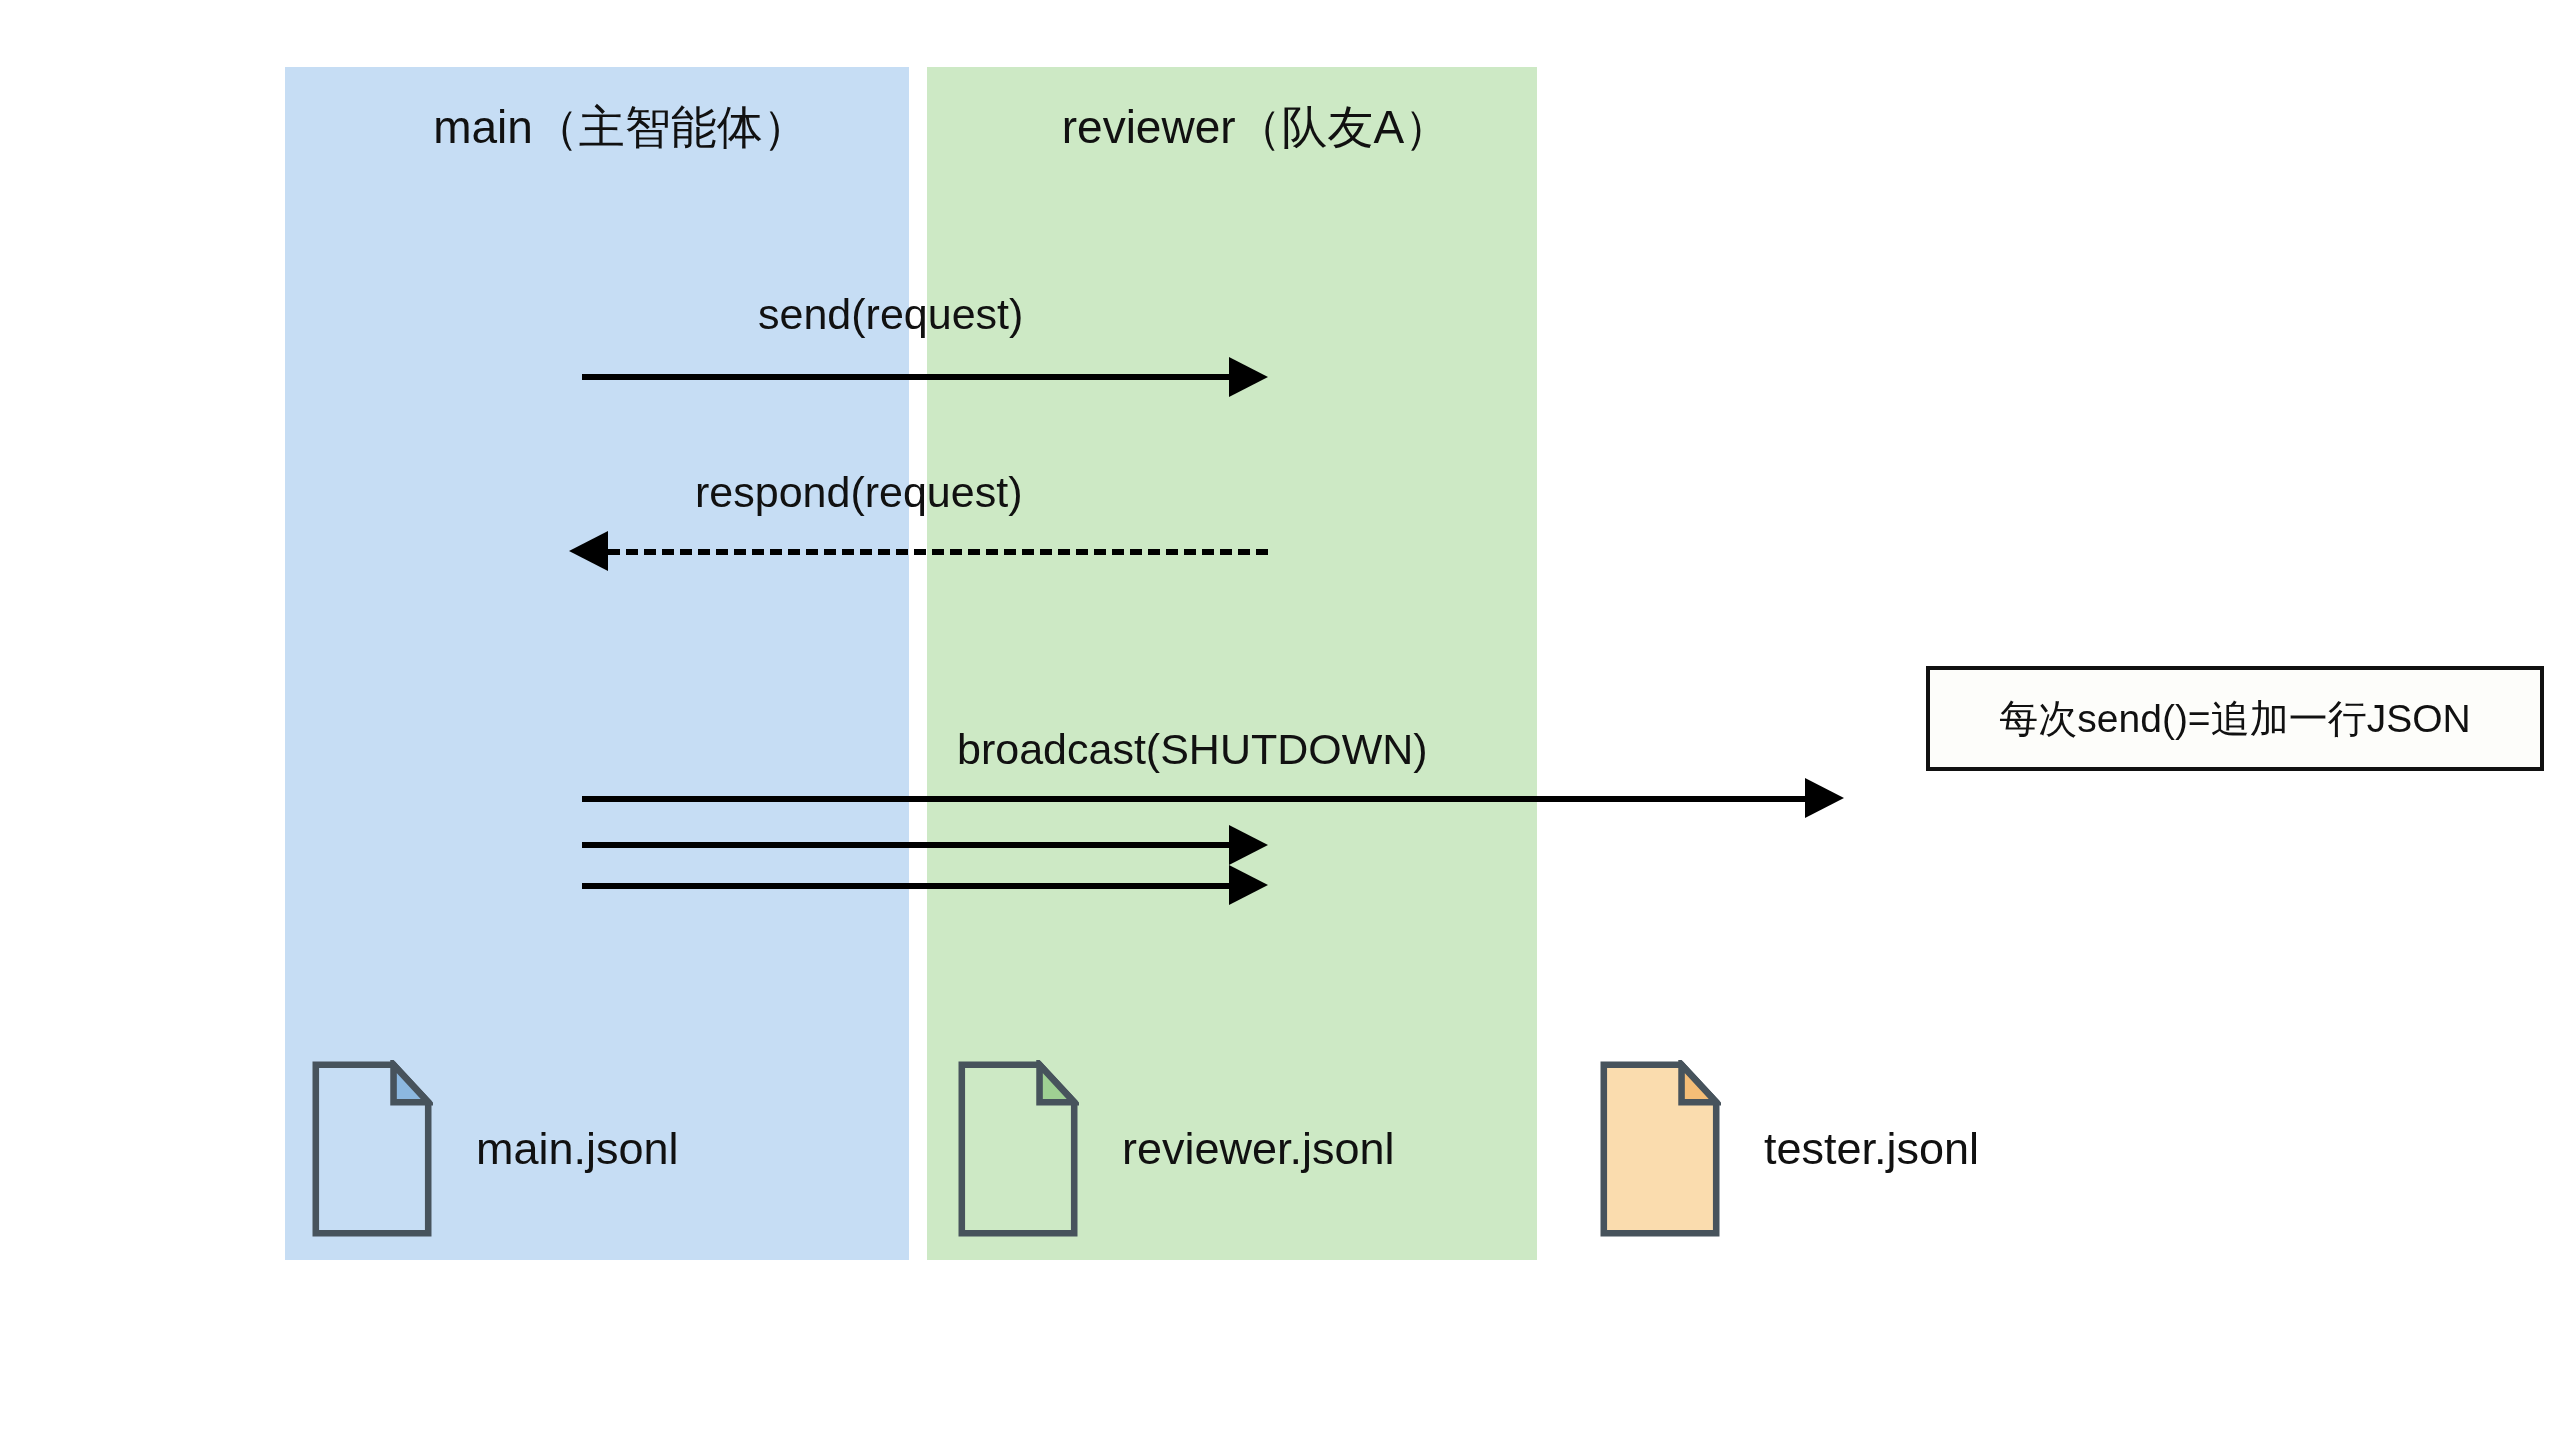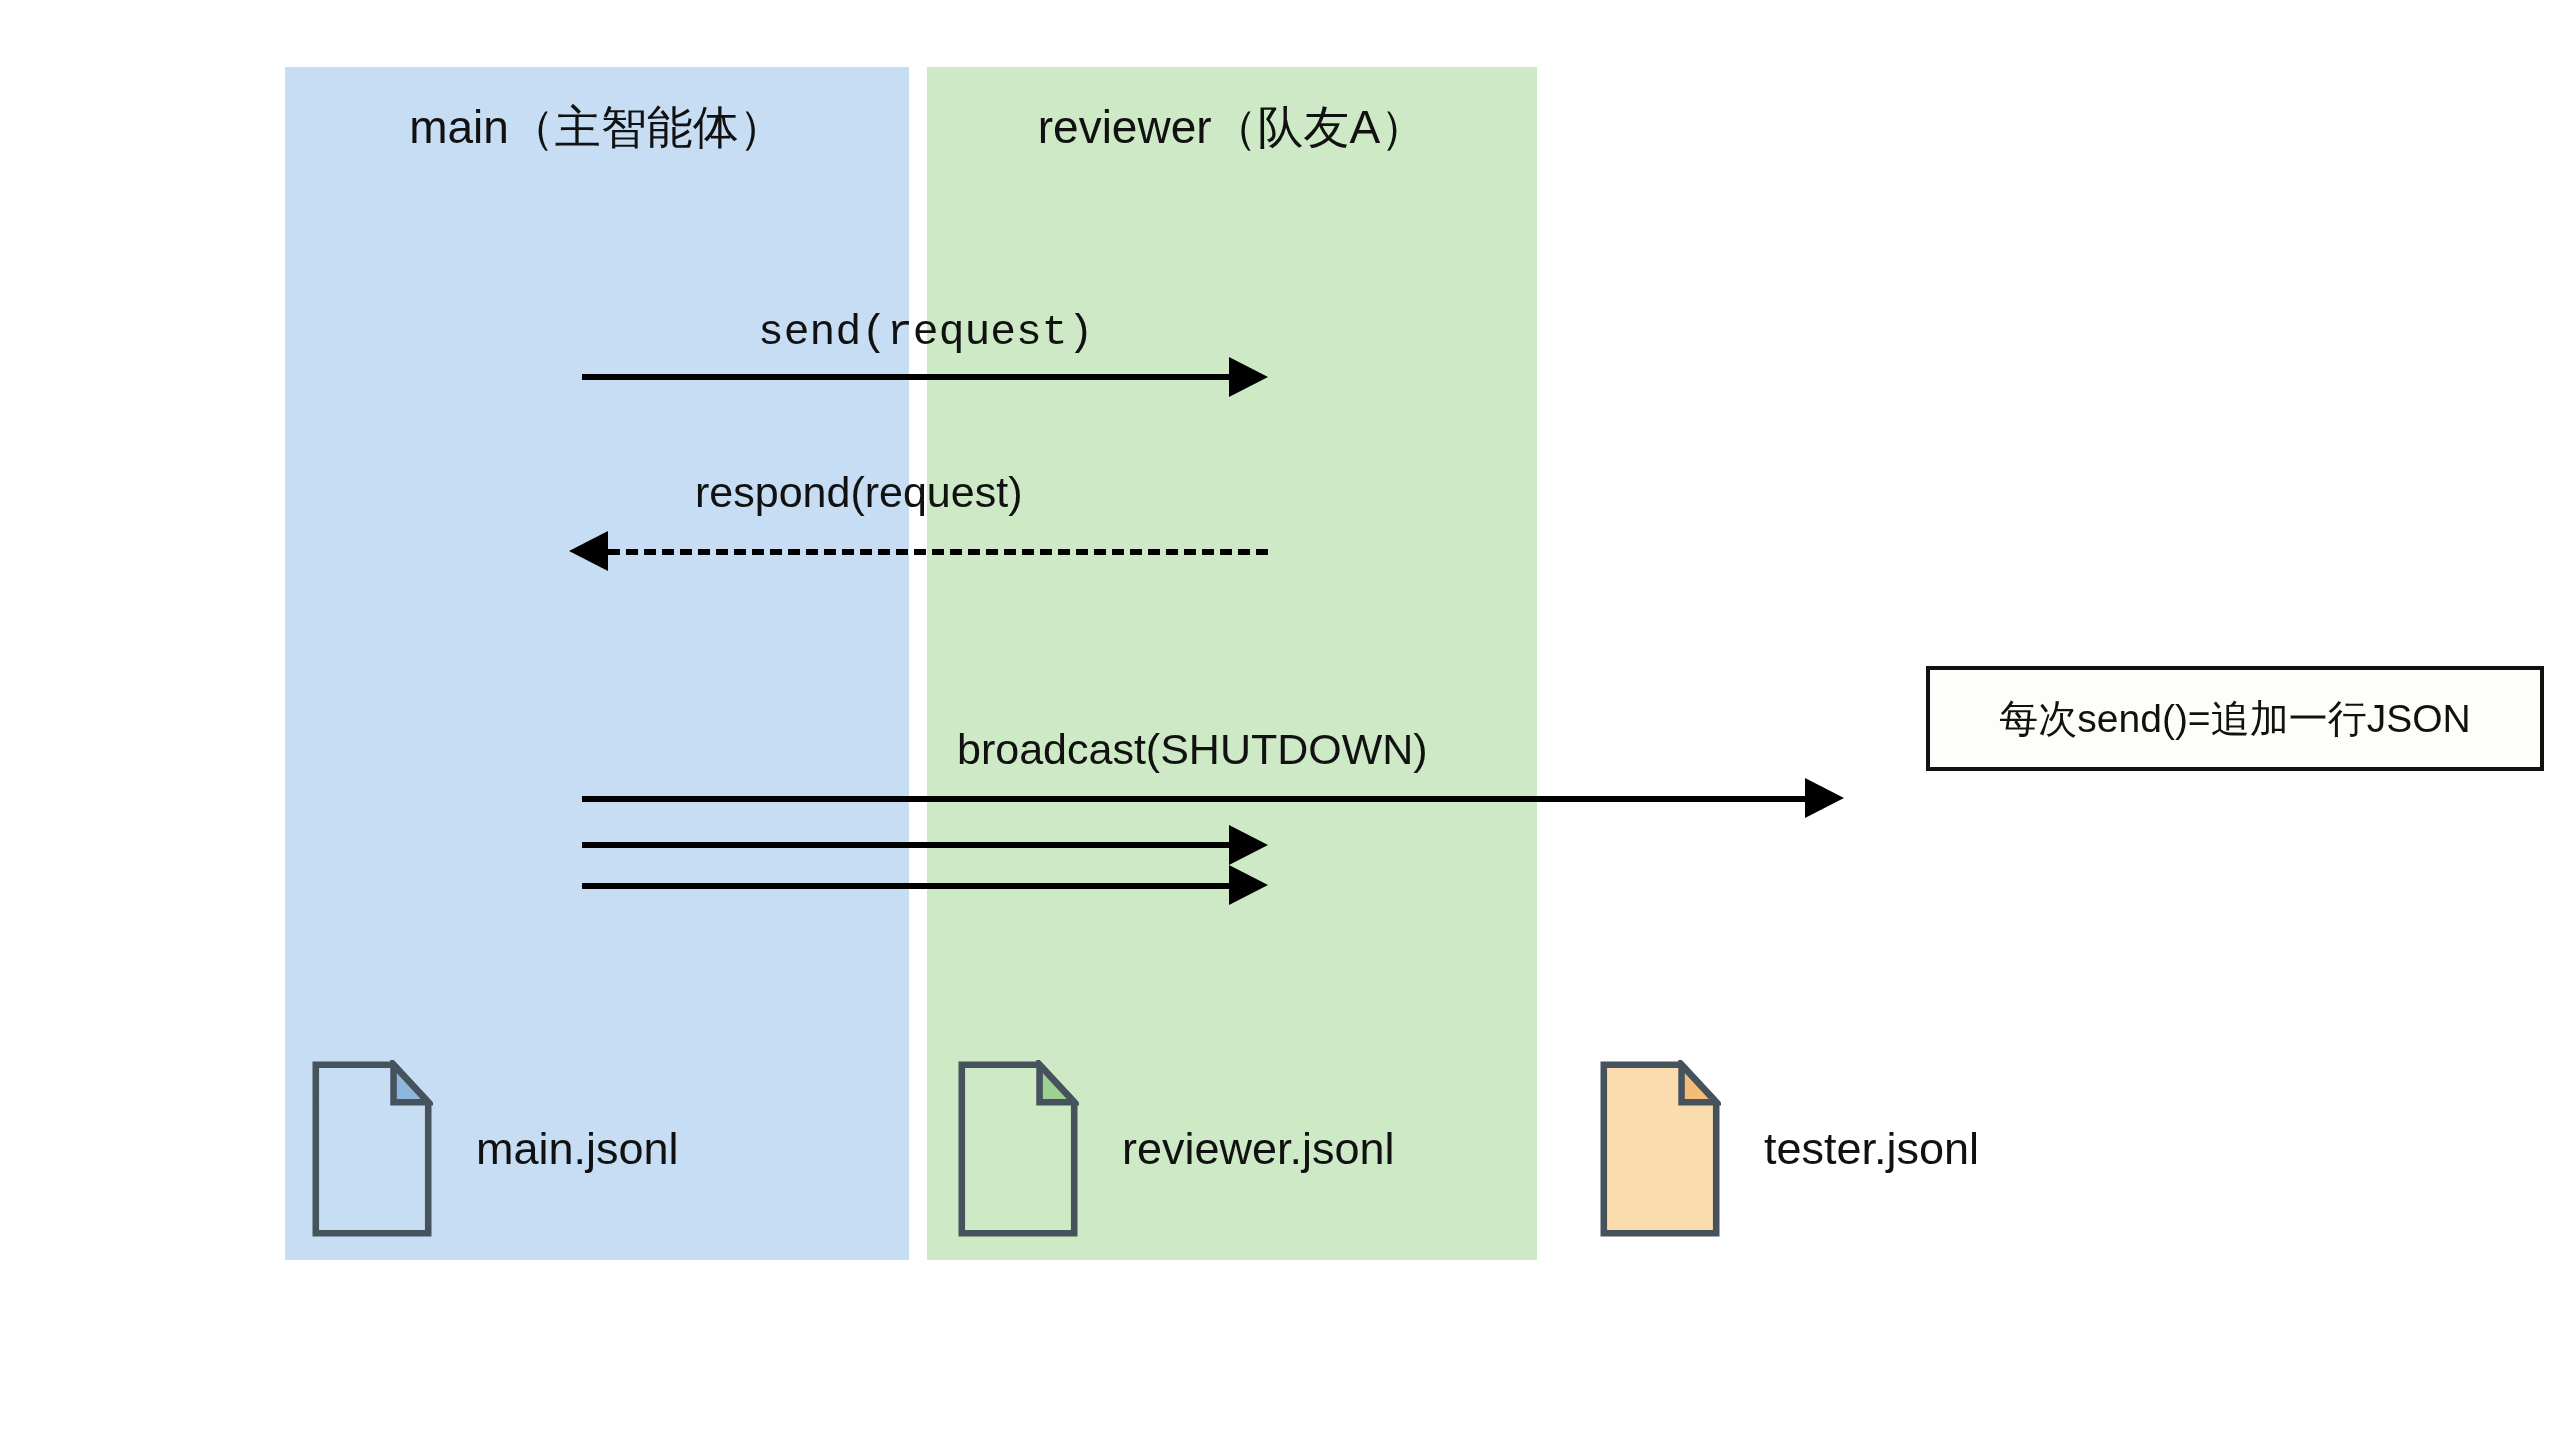--- a/index.html
+++ b/index.html
@@ -37,20 +37,21 @@
   .lane-title {
     position: absolute;
     top: 30px;
     left: 0;
     width: 100%;
     text-align: center;
     font-size: 46px;
     color: #111111;
     letter-spacing: 0px;
     white-space: nowrap;
+    padding-left: 24px;
   }
 
   
   .msg-line {
     position: absolute;
     height: 0;
     border-top: 6.6px solid #000000;
   }
   .msg-line.dashed {
     border-top: 6.6px dashed #000000;
@@ -131,21 +132,21 @@
 
   <div class="lane lane-main">
     <div class="lane-title">main（主智能体）</div>
   </div>
 
   <div class="lane lane-reviewer">
     <div class="lane-title">reviewer（队友A）</div>
   </div>
 
 
-  <div class="msg-label" style="left:758px; top:308px;font-family:Liberation Mono, monospace;">send(request)</div>
+  <div class="msg-label" style="left:758px; top:290px;">send(request)</div>
   <div class="msg-line" style="left:582px; top:374px; width:652px;"></div>
   <div class="arrowhead-right" style="left:1229px; top:357px;"></div>
 
   <div class="msg-label" style="left:695px; top:468px;">respond(request)</div>
   <div class="msg-line dashed" style="left:608px; top:549px; width:660px;"></div>
   <div class="arrowhead-left" style="left:569px; top:531px;"></div>
 
   <div class="msg-label" style="left:957px; top:725px;">broadcast(SHUTDOWN)</div>
   <div class="msg-line" style="left:582px; top:796px; width:1228px;"></div>
   <div class="arrowhead-right" style="left:1805px; top:778px;"></div>

